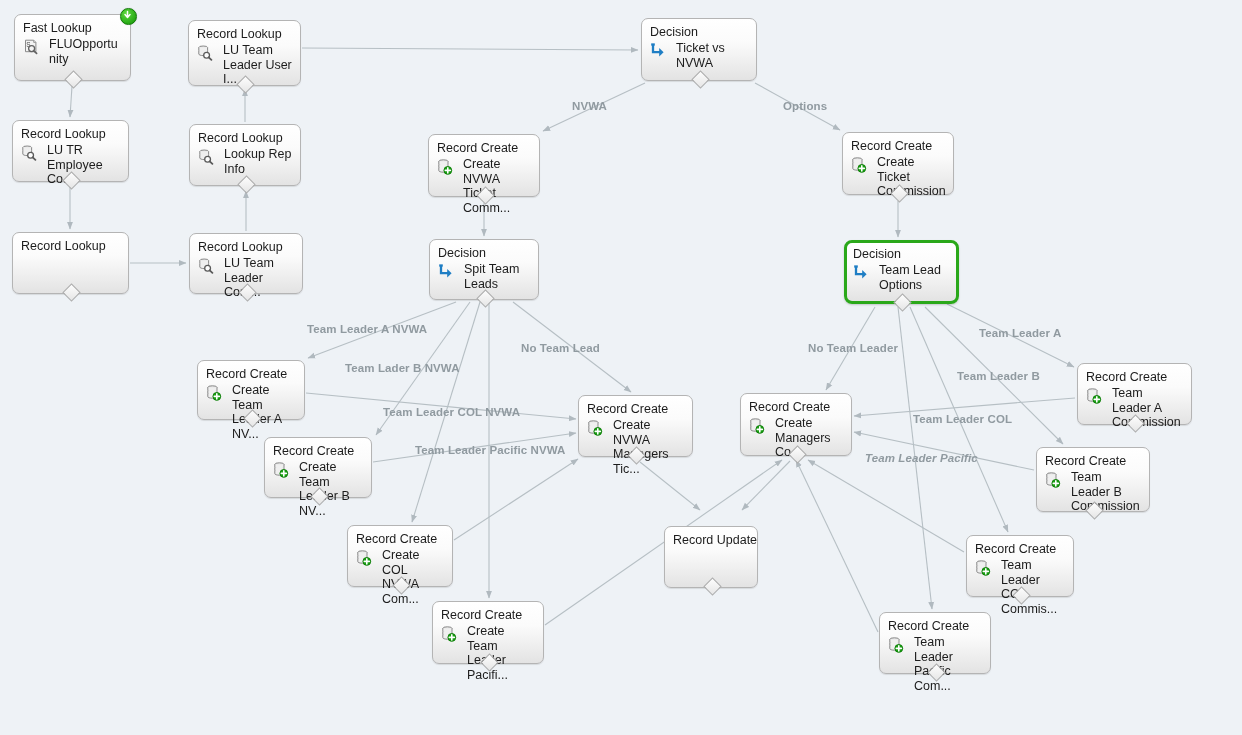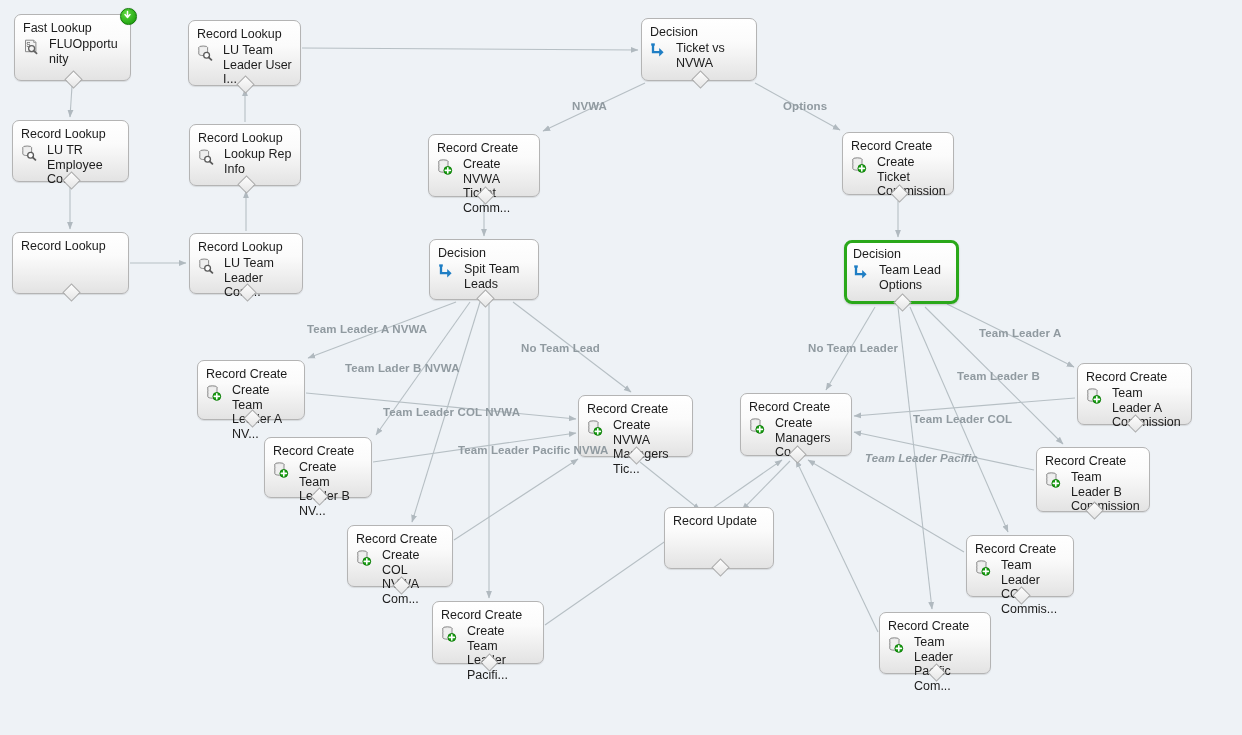--- a/index.html
+++ b/index.html
@@ -375,21 +375,21 @@
               <path d="M1.8 5.6 v2.8 c0,0.9 2.1,1.6 4.6,1.6 s4.6,-0.7 4.6,-1.6 v-2.8" fill="#efefef" stroke="#7d7d7d" stroke-width="0.9"></path>
               <path d="M1.8 8.8 v2.8 c0,0.9 2.1,1.6 4.6,1.6 s4.6,-0.7 4.6,-1.6 v-2.8" fill="#efefef" stroke="#7d7d7d" stroke-width="0.9"></path>
               <circle cx="10.8" cy="11.4" r="3.9" fill="#18a012" stroke="#0d7a08" stroke-width="0.9"></circle>
               <path d="M10.8 8.9 v5.0 M8.3 11.4 h5.0" stroke="#ffffff" stroke-width="1.6" stroke-linecap="round"></path>
             </svg></span>
           <div class="node-label">Create
 Managers Co...</div>
         </div>
         <span class="conn-diamond"></span>
       </div>
-      <div class="node" style="left: 664px; top: 507px; width: 110px; height: 62px;">
+      <div class="node" style="left: 664px; top: 526px; width: 94px; height: 62px;">
         <div class="node-type">Record Update</div>
         <span class="conn-diamond"></span>
       </div>
       <div class="node" style="left: 1077px; top: 363px; width: 115px; height: 62px;">
         <div class="node-type">Record Create</div>
         <div class="node-body">
           <span class="node-icon"><svg width="16" height="16" viewBox="0 0 16 16">
               <ellipse cx="6.4" cy="2.4" rx="4.6" ry="1.6" fill="#e6e6e6" stroke="#7d7d7d" stroke-width="0.9"></ellipse>
               <path d="M1.8 2.4 v2.8 c0,0.9 2.1,1.6 4.6,1.6 s4.6,-0.7 4.6,-1.6 v-2.8" fill="#efefef" stroke="#7d7d7d" stroke-width="0.9"></path>
               <path d="M1.8 5.6 v2.8 c0,0.9 2.1,1.6 4.6,1.6 s4.6,-0.7 4.6,-1.6 v-2.8" fill="#efefef" stroke="#7d7d7d" stroke-width="0.9"></path>
@@ -450,21 +450,21 @@
         </div>
         <span class="conn-diamond"></span>
       </div>
     </div>
   <div id="edge-labels-group">
       <div class="edge-label" style="left: 572px; top: 100px;">NVWA</div>
       <div class="edge-label" style="left: 783px; top: 100px;">Options</div>
       <div class="edge-label" style="left: 307px; top: 323px;">Team Leader A NVWA</div>
       <div class="edge-label" style="left: 345px; top: 362px;">Team Lader B NVWA</div>
       <div class="edge-label" style="left: 383px; top: 406px;">Team Leader COL NVWA</div>
-      <div class="edge-label" style="left: 415px; top: 444px; margin-left: 43px;">Team Leader Pacific NVWA</div>
+      <div class="edge-label" style="left: 415px; top: 444px;">Team Leader Pacific NVWA</div>
       <div class="edge-label" style="left: 521px; top: 342px;">No Team Lead</div>
       <div class="edge-label" style="left: 808px; top: 342px;">No Team Leader</div>
       <div class="edge-label" style="left: 979px; top: 327px;">Team Leader A</div>
       <div class="edge-label" style="left: 957px; top: 370px;">Team Leader B</div>
       <div class="edge-label" style="left: 913px; top: 413px;">Team Leader COL</div>
       <div class="edge-label" style="left: 865px; top: 452px; font-style: italic;">Team Leader Pacific</div>
     </div>
 </div>
 
 </body></html>

